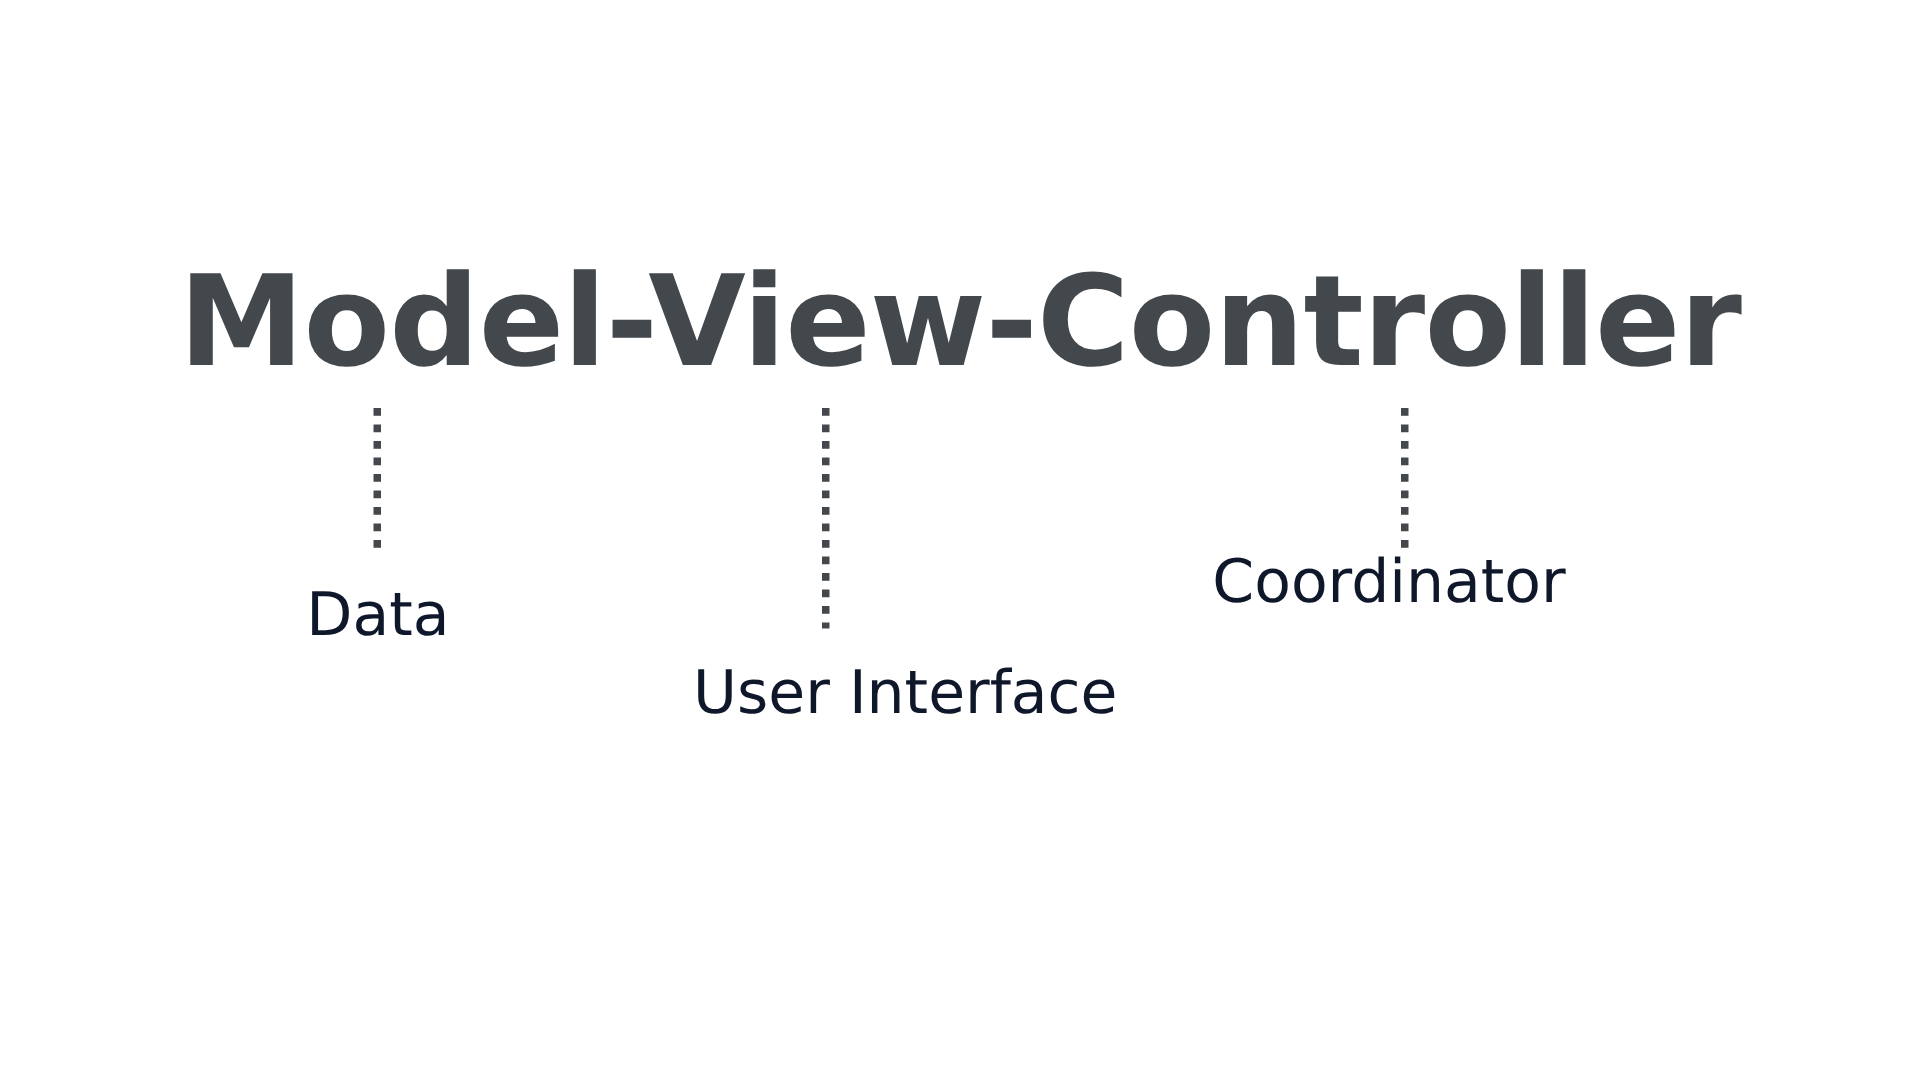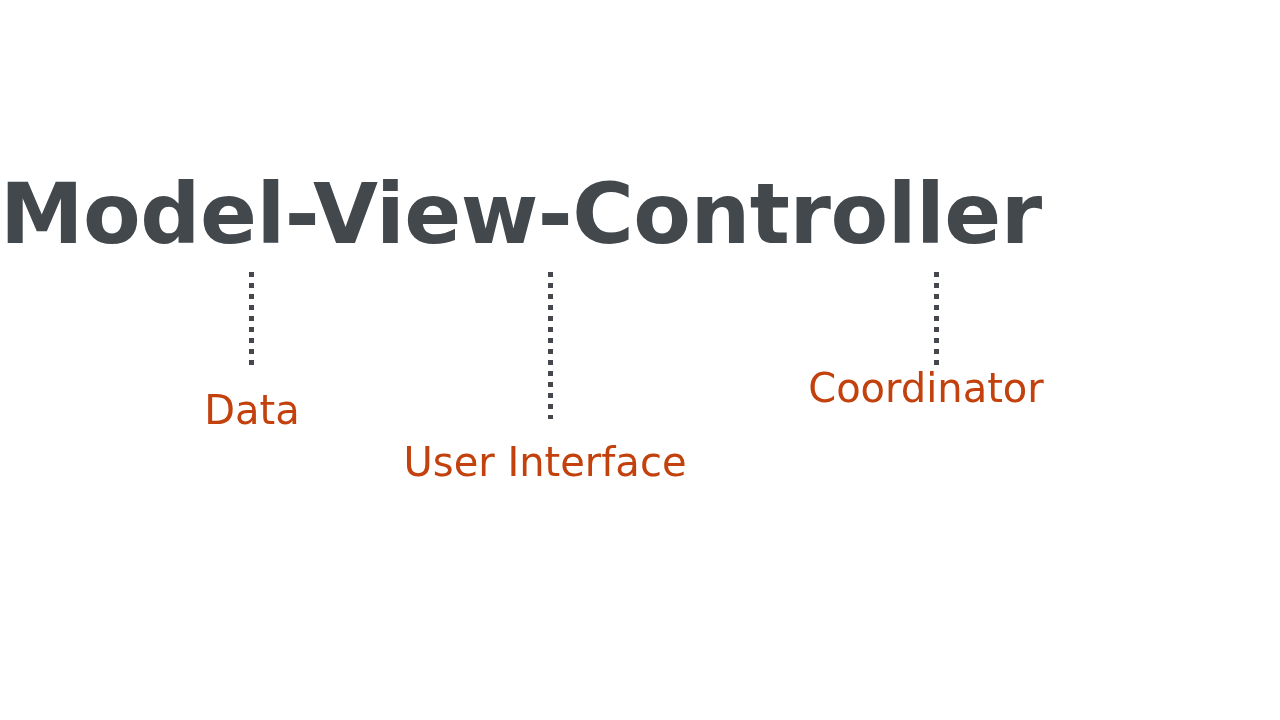--- a/index.html
+++ b/index.html
@@ -20,21 +20,21 @@
     height: 720px;
     background: #ffffff;
   }
 
   
   .title {
     position: absolute;
     left: 0;
     top: 166px;
     width: 1280px;
-    text-align: left;
+    text-align: center;
     font-family: "DejaVu Sans", sans-serif;
     font-weight: bold;
     font-size: 84px;
     line-height: 96px;
     letter-spacing: -0.5px;
     color: #43484d;
     white-space: nowrap;
   }
 
   
@@ -54,33 +54,34 @@
   .connector-view       { left: 548px; top: 272px; height: 147px; }
   .connector-controller { left: 934px; top: 272px; height: 94px; }
 
   
   .leaf-label {
     position: absolute;
     font-family: "DejaVu Sans", sans-serif;
     font-weight: normal;
     font-size: 40px;
     line-height: 48px;
-    color: #c2410c;
+    color: #0f172a;
     white-space: nowrap;
     text-align: center;
   }
   .label-data {
     left: 52px;
     top: 386px;
     width: 400px;
   }
   .label-ui {
     left: 345px;
     top: 438px;
     width: 400px;
+    text-align: right;
   }
   .label-coordinator {
     left: 726px;
     top: 364px;
     width: 400px;
   }
 </style>
 </head>
 <body>
 

